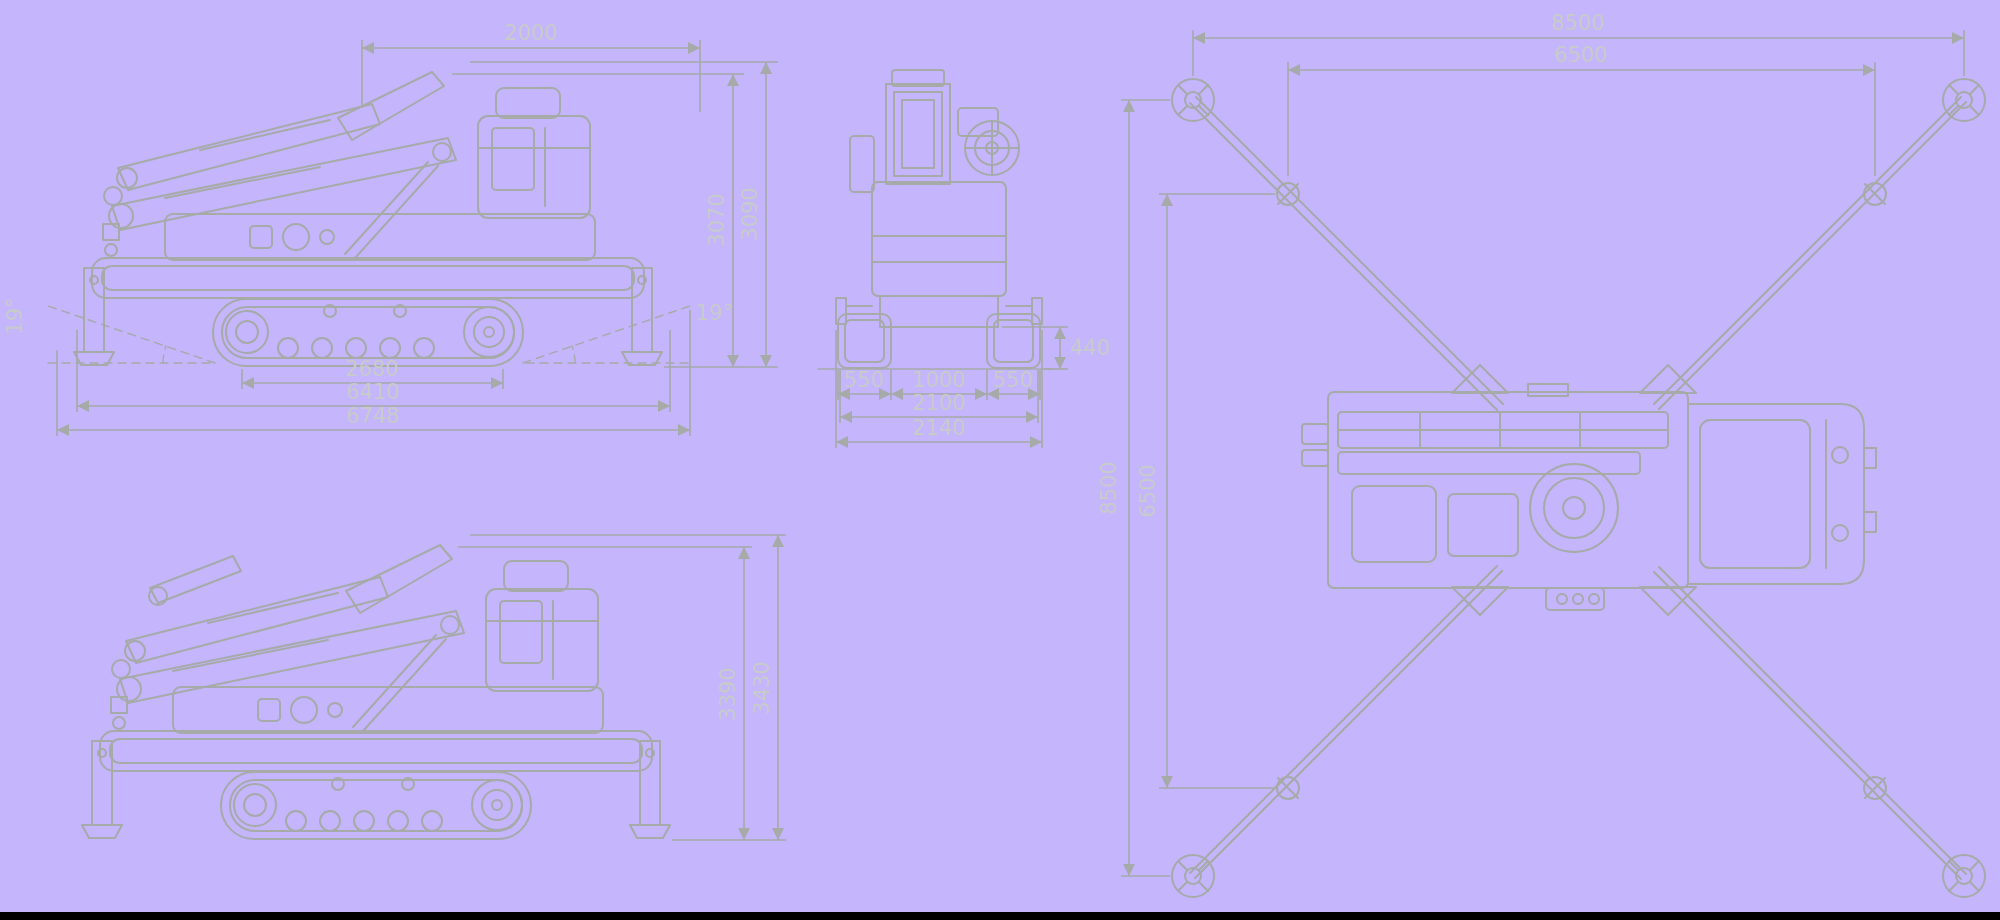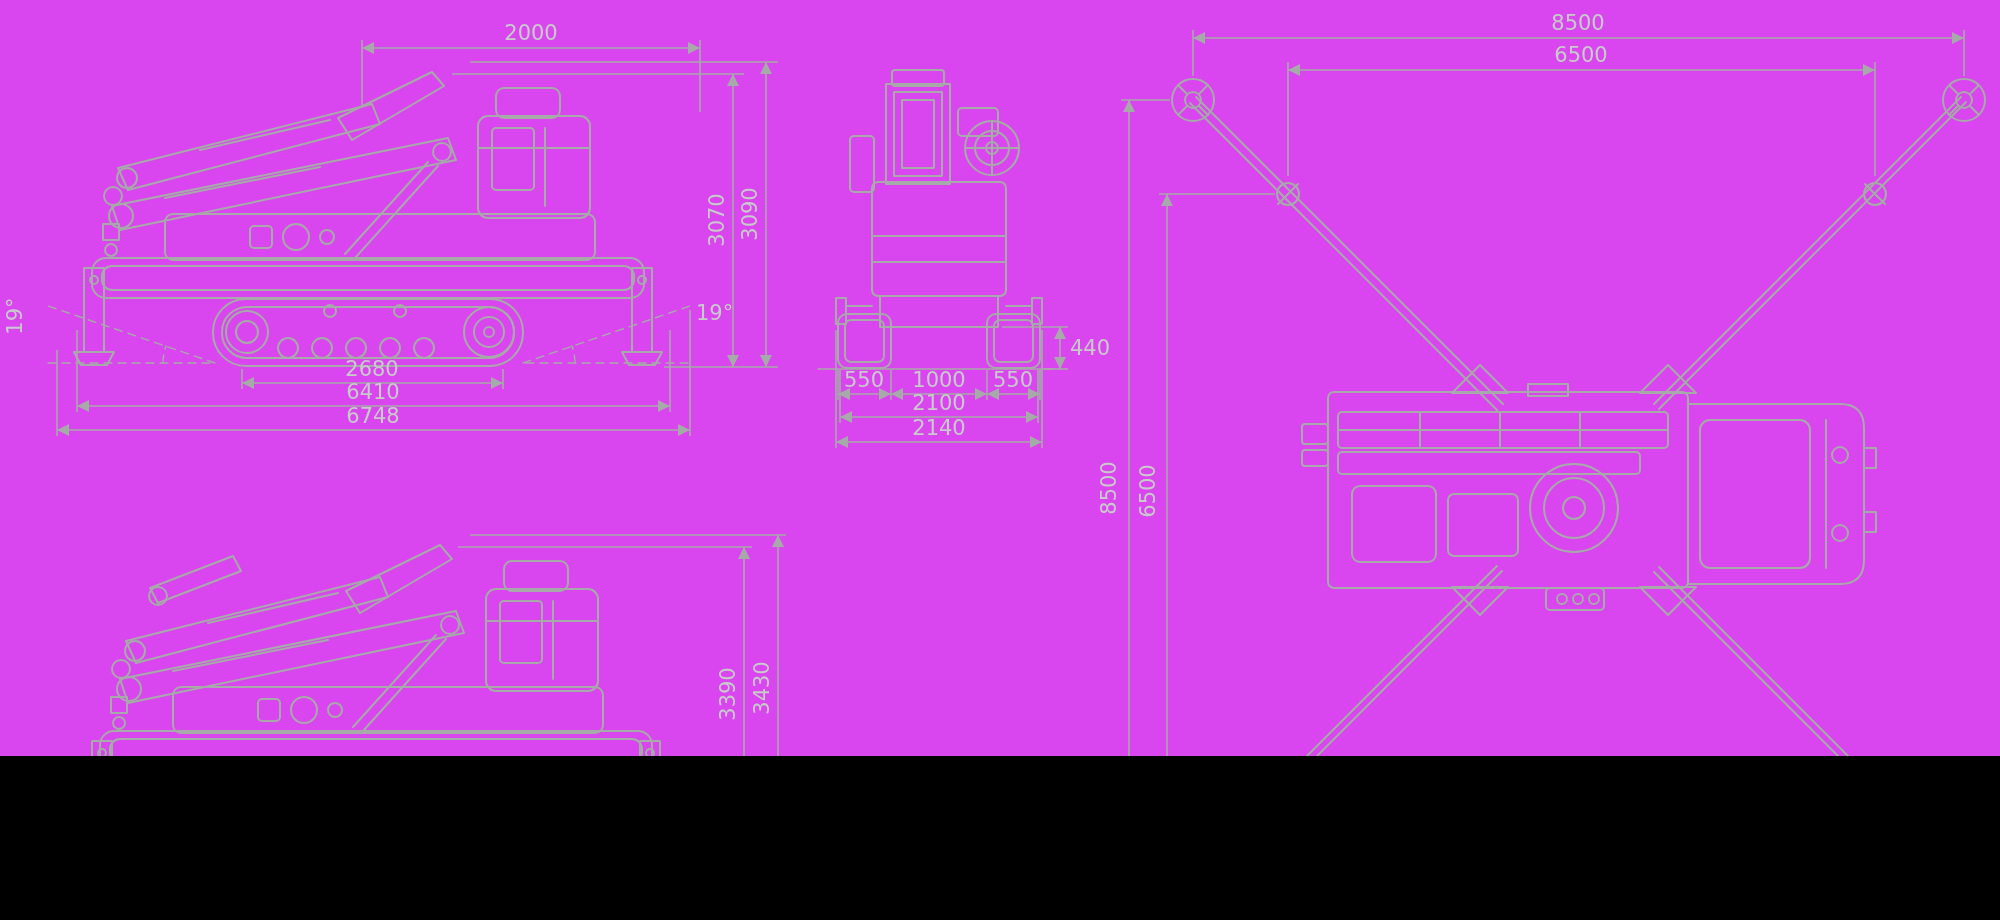--- a/index.html
+++ b/index.html
@@ -1,16 +1,16 @@
 <!DOCTYPE html>
 <html><head>
 <meta charset="utf-8">
 <style>
   html,body{margin:0;padding:0;background:#000;}
-  .stage{position:relative;width:2000px;height:756px;background:#d946ef;overflow:hidden;}
+  .stage{position:relative;width:2000px;height:912px;background:#c4b5fd;overflow:hidden;}
   svg{display:block;}
   .ln{fill:none;stroke:#a6aaa8;stroke-width:2;stroke-linejoin:round;stroke-linecap:round;}
   .thin{stroke-width:1.4;}
   .dim{fill:none;stroke:#a6aaa8;stroke-width:1.6;stroke-linecap:butt;}
   .dash{stroke-dasharray:8 6;}
   .dtxt{font-family:"DejaVu Sans",sans-serif;font-size:21px;fill:#c7cbc9;text-anchor:middle;}
   .start{text-anchor:start;}
 </style>
 </head>
 <body>

